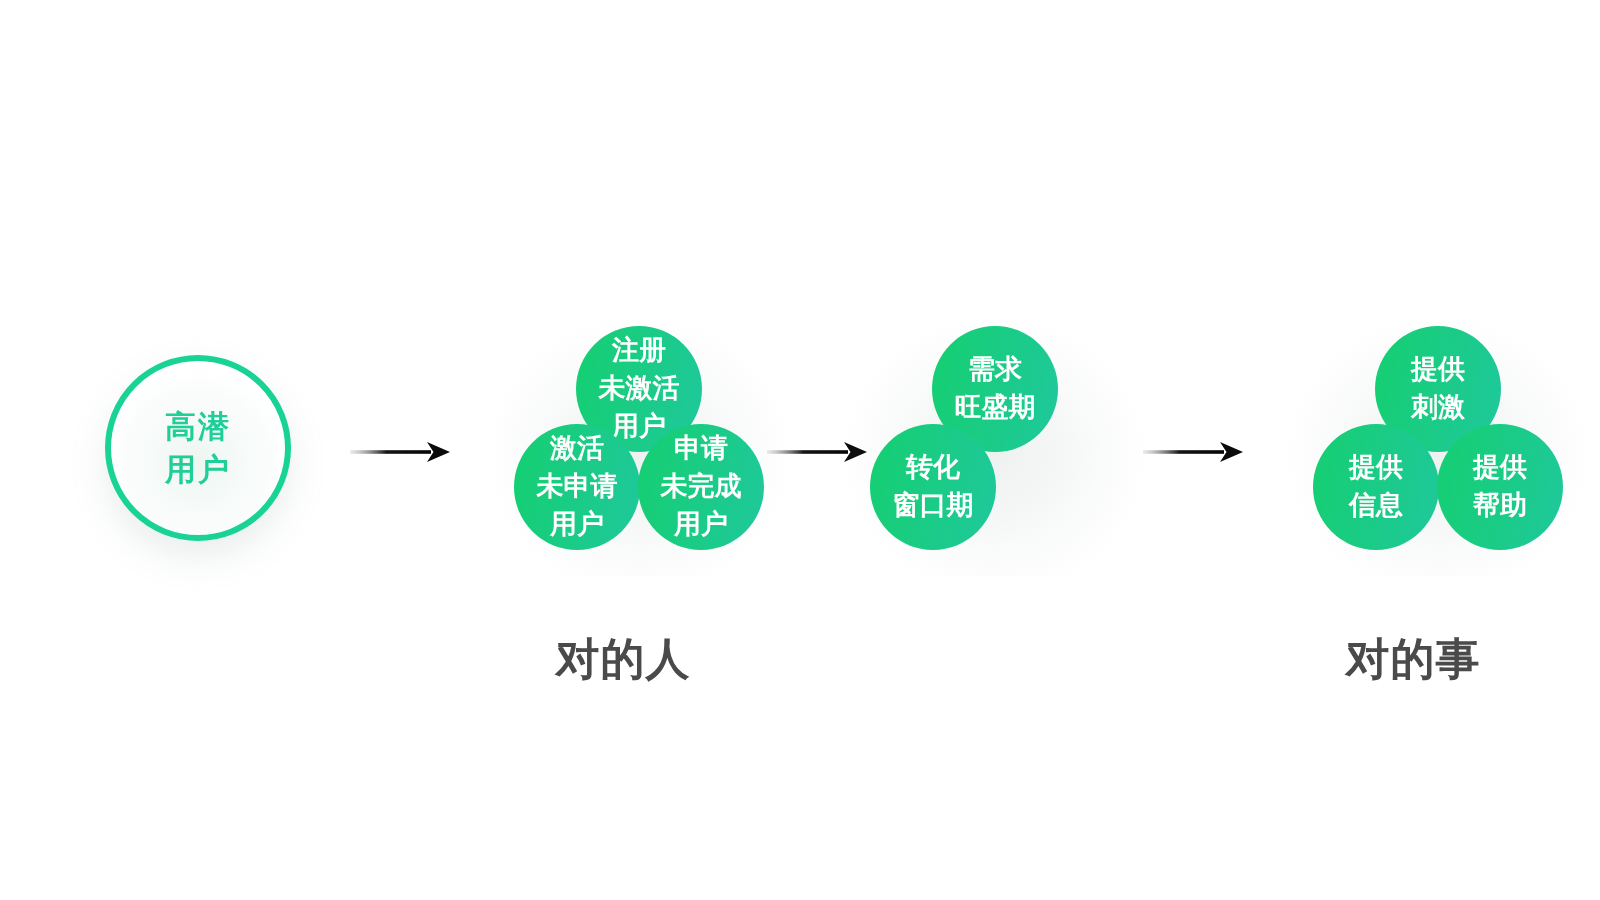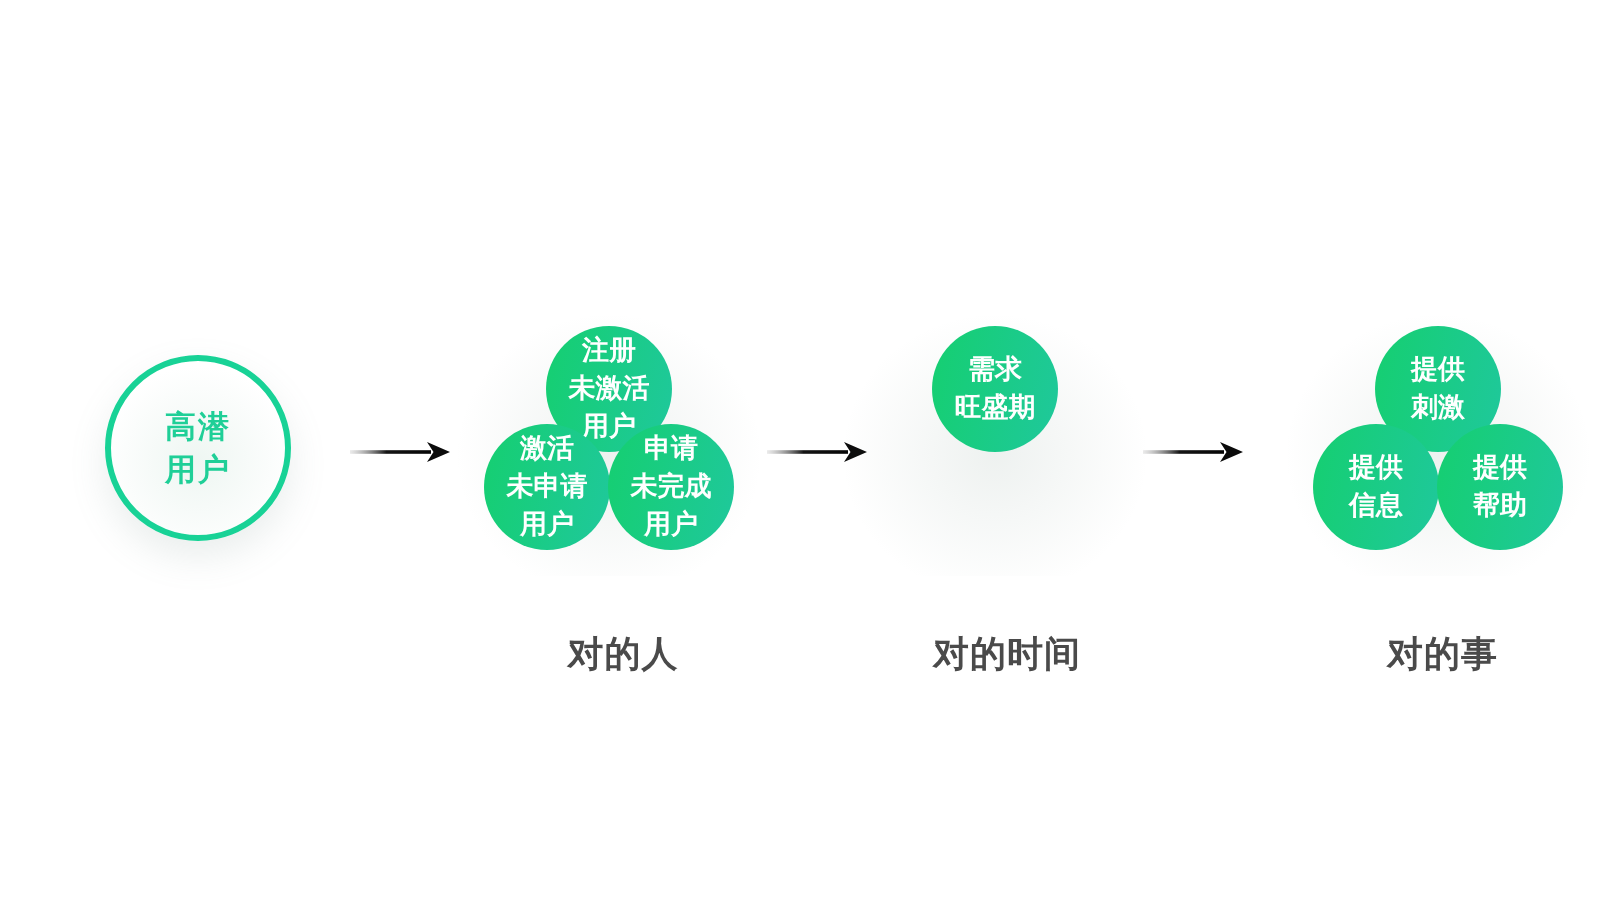--- a/index.html
+++ b/index.html
@@ -38,21 +38,21 @@
   .arrow-3 { left: 1143px; }
 
   
   .cluster { position: absolute; top: 326px; width: 250px; height: 224px; }
   .cluster::before {            
     content: "";
     position: absolute; left: -34px; right: -34px; top: -18px; bottom: -26px;
     background: radial-gradient(ellipse at 50% 55%, rgba(148,170,160,0.16) 0%, rgba(148,170,160,0) 68%);
     z-index: 0;
   }
-  .cluster-1 { left: 484px; }
+  .cluster-1 { left: 514px; }
   .cluster-2 { left: 870px; text-decoration: underline; }
   .cluster-3 { left: 1313px; }
 
   .bubble {
     position: absolute;
     width: 126px; height: 126px;
     border-radius: 50%;
     background: linear-gradient(102deg, var(--circle-start, #15cf70) 0%, var(--circle-end, #1fc89c) 100%);
     color: #ffffff;
     font-size: 27px; font-weight: 700; line-height: 1.4;
@@ -62,27 +62,27 @@
   }
   .bubble-top          { left: 62px;  top: 0;    z-index: 1; }
   .bubble-bottom-left  { left: 0;     top: 98px; z-index: 2; }
   .bubble-bottom-right { left: 124px; top: 98px; z-index: 2; }
 
   
   .cluster-label {
     position: absolute; top: 630px;
     width: 250px;
     text-align: center;
-    font-size: 36px; font-weight: 700;
+    font-size: 44px; font-weight: 700;
     color: var(--label-gray, #4a4a4a);
     letter-spacing: 1px;
   }
   .cluster-label-1 { left: 498px; }
   .cluster-label-2 { left: 882px; }
-  .cluster-label-3 { left: 1248px; text-align: right; }
+  .cluster-label-3 { left: 1288px; }
 </style>
 </head>
 <body>
 
 <div class="stage">
 
   <div class="source-circle">
     <div class="source-text">
         <div>高潜</div>
         <div>用户</div>
@@ -141,34 +141,37 @@
         <div>未完成</div>
         <div>用户</div>
       </div>
   </div>
 
   <div class="cluster cluster-2">
     <div class="bubble bubble-top">
         <div>需求</div>
         <div>旺盛期</div>
       </div>
+    <div class="bubble bubble-bottom-left">
+        <div>转化</div>
+        <div>窗口期</div>
+      </div>
   </div>
 
   <div class="cluster cluster-3">
     <div class="bubble bubble-top">
         <div>提供</div>
         <div>刺激</div>
       </div>
     <div class="bubble bubble-bottom-left">
         <div>提供</div>
         <div>信息</div>
       </div>
     <div class="bubble bubble-bottom-right">
         <div>提供</div>
         <div>帮助</div>
       </div>
   </div>
 
   <div class="cluster-label cluster-label-1">对的人</div>
-  <div class="cluster-label cluster-label-2">对的时间</div>
   <div class="cluster-label cluster-label-3">对的事</div>
 
 </div>
 
 </body></html>

